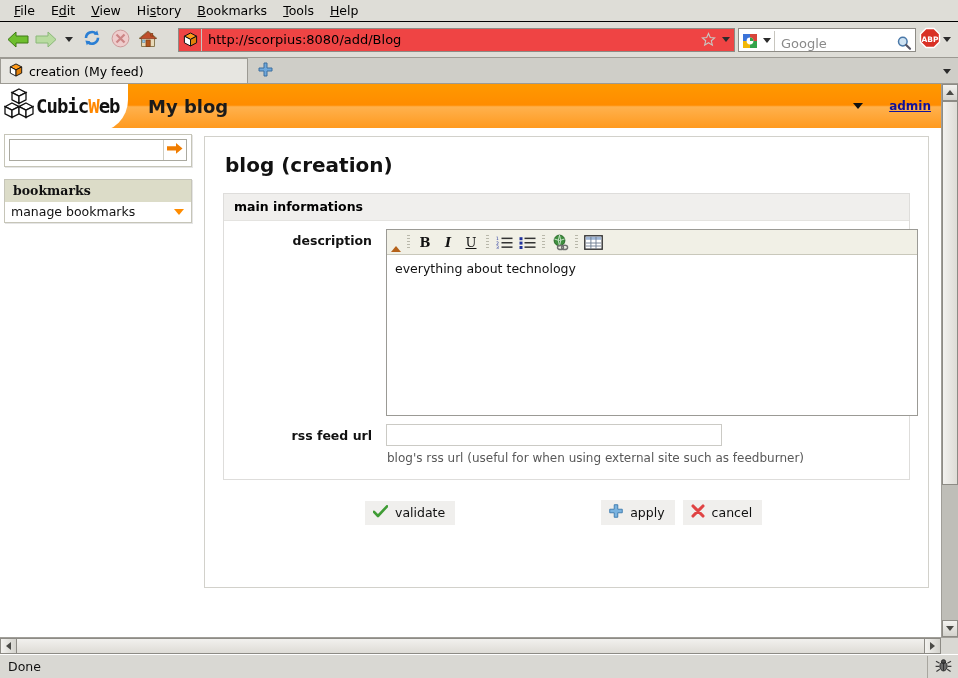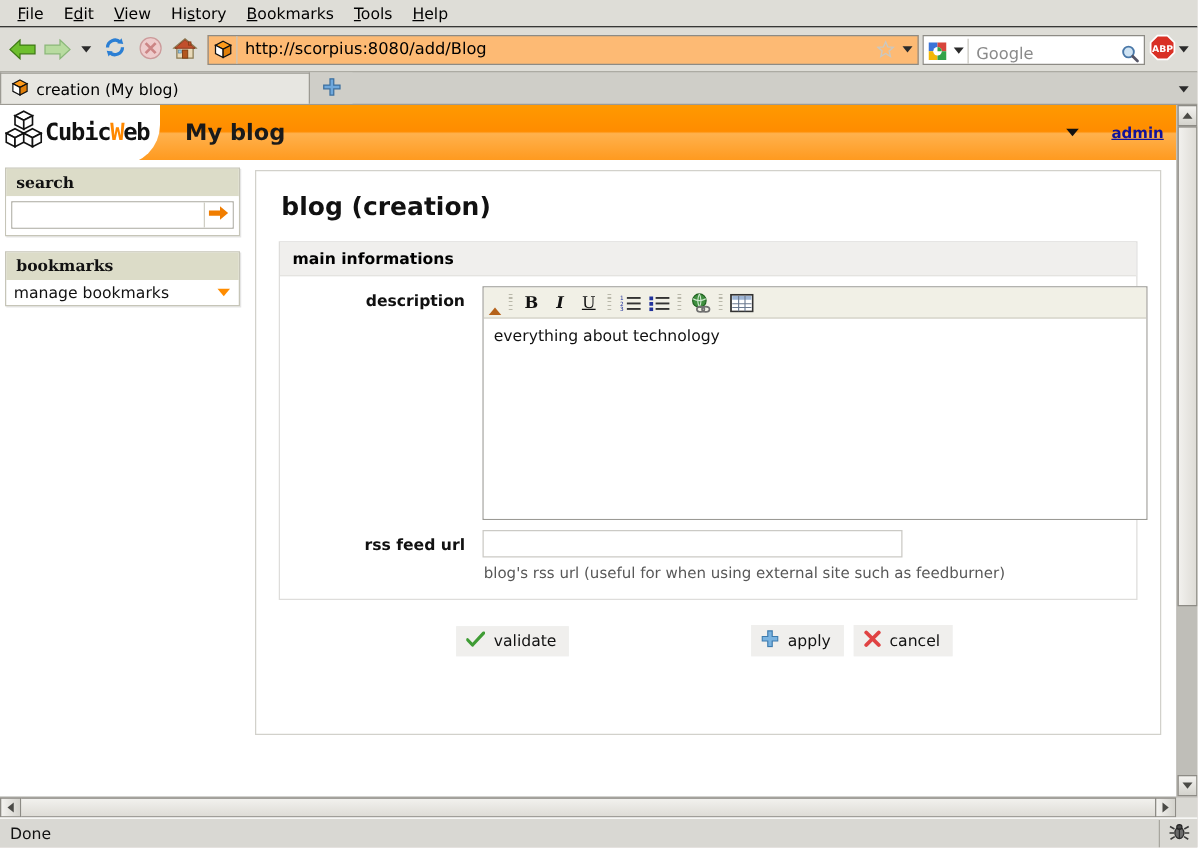--- a/index.html
+++ b/index.html
@@ -71,22 +71,22 @@
   .dropdown-caret {
     width: 0; height: 0;
     border-left: 4.5px solid transparent;
     border-right: 4.5px solid transparent;
     border-top: 5.5px solid #2b2b2b;
   }
 
   .urlbar {
     flex: 1 1 auto;
     height: 24px;
-    margin: 0 3px 0 4px;
-    background: #fdba74;
+    margin: 0 3px 0 16px;
+    background: #ef4444;
     border: 1px solid #8d8b85;
     display: flex;
     align-items: center;
     box-sizing: border-box;
     min-width: 0;
   }
   .urlbar .favicon-box {
     width: 22px; height: 22px;
     display:flex; align-items:center; justify-content:center;
     border-right: 1px solid #c8c6bf;
@@ -673,21 +673,21 @@
 
   <div class="tabstrip">
     <div class="tab">
       <span>
         <svg width="14" height="14" viewBox="0 0 15 15">
           <path d="M7.5 1 L13.6 4.2 L7.5 7.4 L1.4 4.2 Z" fill="#ff9b1a" stroke="#111" stroke-width="1"></path>
           <path d="M1.4 4.2 L7.5 7.4 L7.5 14 L1.4 10.8 Z" fill="#ffffff" stroke="#111" stroke-width="1"></path>
           <path d="M13.6 4.2 L7.5 7.4 L7.5 14 L13.6 10.8 Z" fill="#e27f08" stroke="#111" stroke-width="1"></path>
         </svg>
       </span>
-      <span class="tab-label">creation (My blog)</span>
+      <span class="tab-label">creation (My feed)</span>
     </div>
     <div class="tab-newbtn">
       <span>
         <svg width="15" height="15" viewBox="0 0 15 15">
           <path d="M6 1 L9 1 L9 6 L14 6 L14 9 L9 9 L9 14 L6 14 L6 9 L1 9 L1 6 L6 6 Z" fill="#6fa8dc" stroke="#3d6f9e" stroke-width="1"></path>
         </svg>
       </span>
     </div>
     <div class="tab-listbtn">
       <span class="dropdown-caret"></span>
@@ -719,21 +719,20 @@
           <span class="cw-caret"></span>
           <span class="cw-user">admin</span>
         </div>
       </div>
 
       <div class="cw-body">
 
         <div class="cw-sidebar">
 
           <div class="box">
-            <div class="box-title">search</div>
             <div class="box-body">
               <div class="search-row">
                 <input type="text" value="" placeholder="" style="">
                 <span class="search-go">
                   <span>
                     <svg width="16" height="13" viewBox="0 0 16 13">
                       <path d="M0 4.3 L9 4.3 L9 1 L15.5 6.4 L9 11.8 L9 8.5 L0 8.5 Z" fill="#f07d00"></path>
                     </svg>
                   </span>
                 </span>

